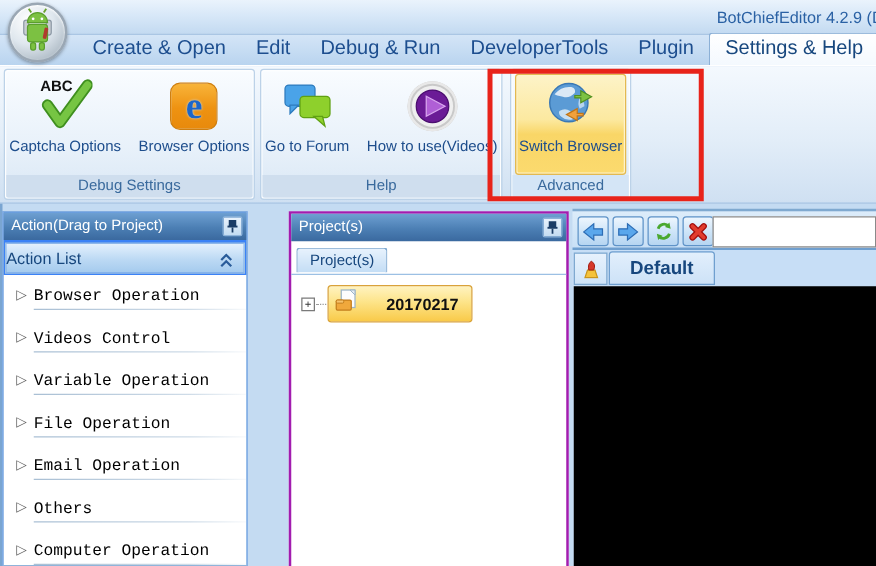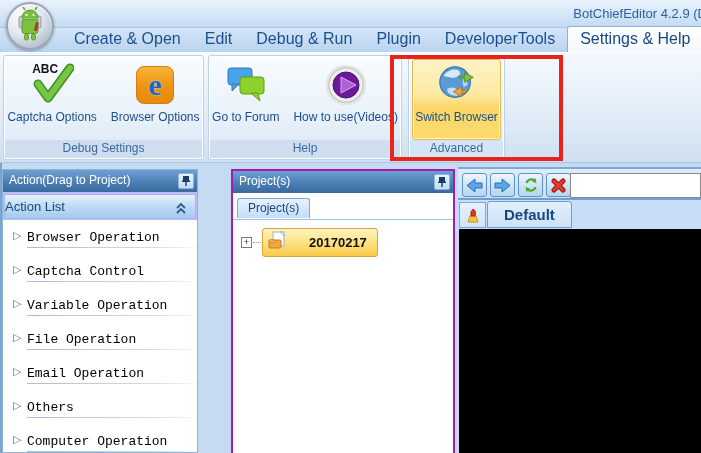--- a/index.html
+++ b/index.html
@@ -47,21 +47,21 @@
   
   .red-rect { position:absolute; left:390px; top:55px; width:173px; height:106px;
     border:4px solid #e8231a; z-index:20; pointer-events:none; }
 
   
   .panel-titlebar { height:22px; background:linear-gradient(#6ea0d2,#4c7fb4 55%,#3a699f);
     color:#fff; font-size:12px; line-height:21px; padding:0 6px; position:relative; }
   .pin-btn { position:absolute; right:3px; top:3px; width:16px; height:16px; background:linear-gradient(#e8f2fc,#c4dcf2);
     border:1px solid #8fb4da; border-radius:2px; display:flex; align-items:center; justify-content:center; }
 
-  .panel-left { position:absolute; left:2px; top:169px; width:196px; height:284px; background:#c4b5fd;
+  .panel-left { position:absolute; left:2px; top:169px; width:196px; height:284px; background:#3b82f6;
     border:1px solid #8fb4da; }
   .al-header { height:25px; margin:2px 1px 0 1px; background:linear-gradient(#e4f1fd,#bcd9f4 55%,#a5cbee);
     border:1px solid #9cc0e4; color:#17477e; font-size:13px; text-align:left; line-height:23px; position:relative; }
   .al-list { position:absolute; left:0; right:0; top:50px; bottom:0; background:#fff; overflow:hidden; }
   .al-item { position:relative; height:34px; padding-top:7px; }
   .al-tri { position:absolute; left:10px; top:9px; font-size:11px; color:#666; }
   .al-text { margin-left:24px; font-family:"Liberation Mono", monospace; font-size:13px; color:#000;
     display:inline-block; white-space:nowrap; }
   .al-underline { position:absolute; left:24px; top:27px; width:178px; height:1px;
     background:linear-gradient(to right,#a9bfd4,#cfdce8 70%,rgba(255,255,255,0)); }
@@ -121,22 +121,22 @@
         <rect x="18.5" y="28" width="4" height="6" rx="1.8" fill="#7cc142" stroke="#5a9e2d" stroke-width="1"></rect>
         <rect x="22" y="16" width="3" height="9" rx="1.2" fill="#b03a2e" transform="rotate(12 23 20)"></rect>
       </svg>
     </span>
   </div>
 
   <div class="menubar">
     <div class="menu-tab">Create &amp; Open</div>
     <div class="menu-tab">Edit</div>
     <div class="menu-tab">Debug &amp; Run</div>
+    <div class="menu-tab">DeveloperTools</div>
     <div class="menu-tab">Plugin</div>
-    <div class="menu-tab">DeveloperTools</div>
     <div class="menu-tab active">Settings &amp; Help</div>
   </div>
 
   <div class="ribbon">
 
     <div class="rgroup" style="left:3px; width:201px;">
       <div class="rgroup-body">
         <div class="rbtn">
           <div class="ricon" style="position:relative;">
             <span class="abc-txt">ABC</span>
@@ -236,21 +236,21 @@
       </span>
     </div>
     <div class="al-list">
       <div class="al-item">
         <span class="al-tri">▷</span>
         <span class="al-text">Browser Operation</span>
         <span class="al-underline"></span>
       </div>
       <div class="al-item">
         <span class="al-tri">▷</span>
-        <span class="al-text">Captcha Control</span>
+        <span class="al-text">Videos Control</span>
         <span class="al-underline"></span>
       </div>
       <div class="al-item">
         <span class="al-tri">▷</span>
         <span class="al-text">Variable Operation</span>
         <span class="al-underline"></span>
       </div>
       <div class="al-item">
         <span class="al-tri">▷</span>
         <span class="al-text">File Operation</span>

